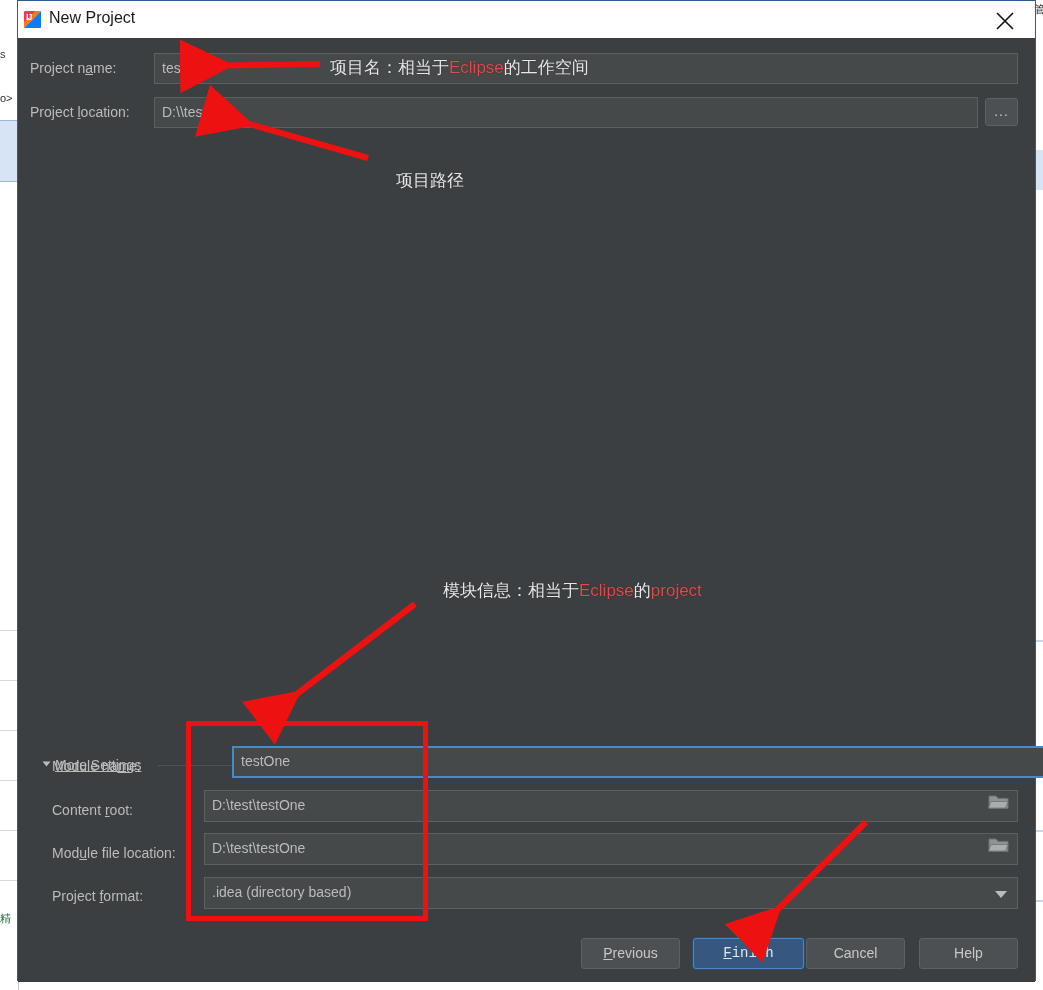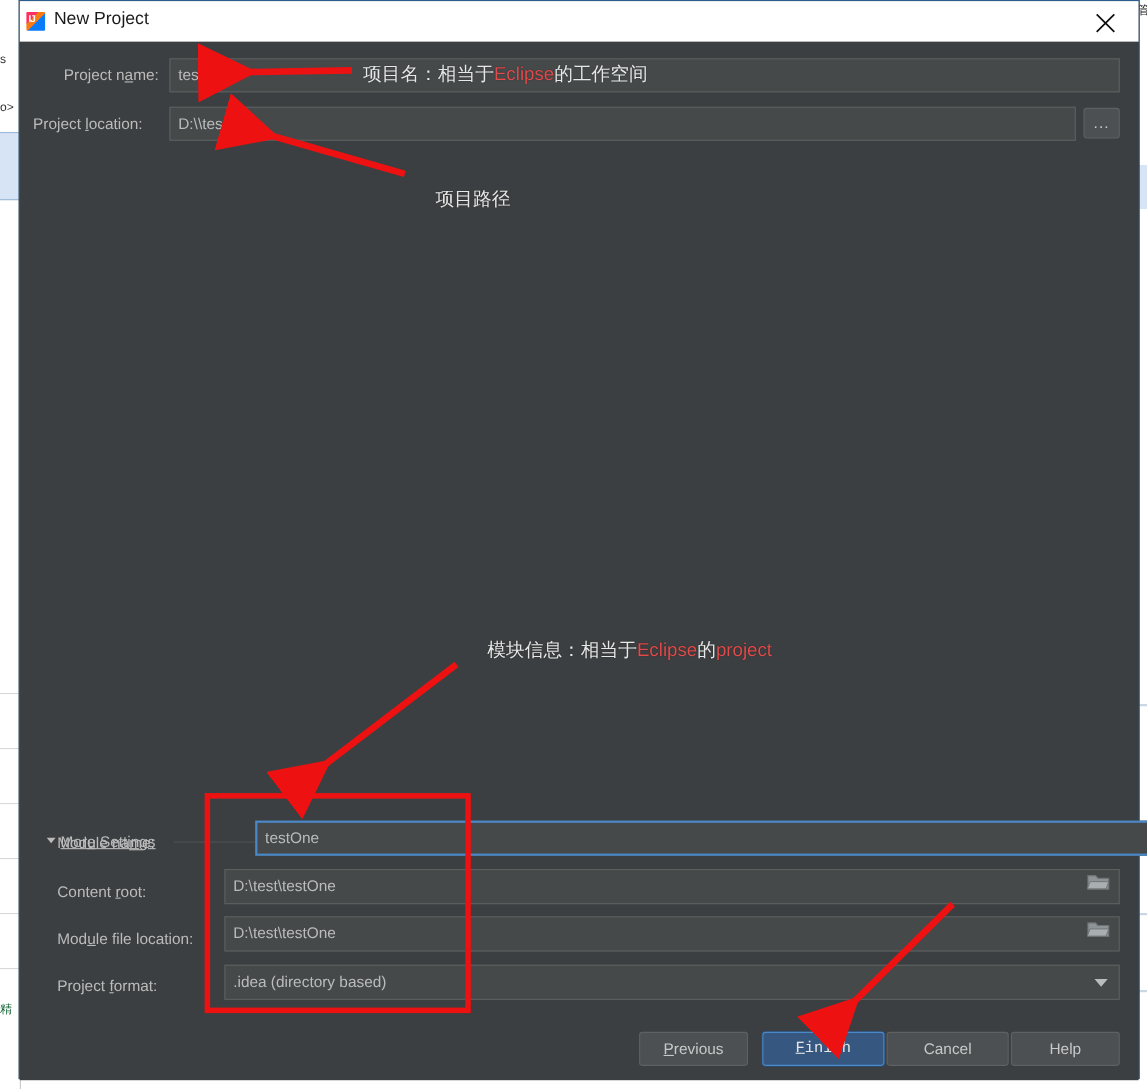--- a/index.html
+++ b/index.html
@@ -284,21 +284,21 @@
       <div class="title-text">New Project</div>
       <div class="title-close">
         <svg width="18" height="18" viewBox="0 0 18 18">
           <path d="M1 1 L17 17 M17 1 L1 17" stroke="#101010" stroke-width="1.6" fill="none"></path>
         </svg>
       </div>
     </div>
 
     <div class="dialog-body">
 
-      <div class="row-label" style="left:12px; top:22px;margin-left:28px;">
+      <div class="row-label" style="left:12px; top:22px;">
         <span>Project n</span><u>a</u><span>me:</span>
       </div>
       <div class="field" style="left:136px; top:15px; width:864px; height:31px;">test</div>
 
       <div class="row-label" style="left:12px; top:66px;">
         <span>Project </span><u>l</u><span>ocation:</span>
       </div>
       <div class="field" style="left:136px; top:59px; width:824px; height:31px;">D:\\test</div>
       <div class="smallbtn dots" style="left:967px; top:60px; width:33px; height:28px;">...</div>
 
@@ -343,21 +343,21 @@
           <path d="M2 3 L14 3 L8 10 Z" fill="#b9bdbf"></path>
         </svg>
       </div>
 
       <div class="btn" style="left:563px; top:900px; width:99px;">
         <u>P</u><span>revious</span>
       </div>
       <div class="btn primary" style="left:675px; top:900px; width:111px;font-family:Liberation Mono, monospace;">
         <u>F</u><span>inish</span>
       </div>
-      <div class="btn" style="left:788px; top:900px; width:111px;">Cancel</div>
+      <div class="btn" style="left:788px; top:900px; width:99px;">Cancel</div>
       <div class="btn" style="left:901px; top:900px; width:99px;">Help</div>
 
     </div>
   </div>
 
   <svg id="annot">
     <defs>
       <marker id="arrowL" markerWidth="9" markerHeight="9" refX="7" refY="4.5" orient="auto">
         <path d="M9,0 L0,4.5 L9,9 z" fill="#ee1111"></path>
       </marker>

